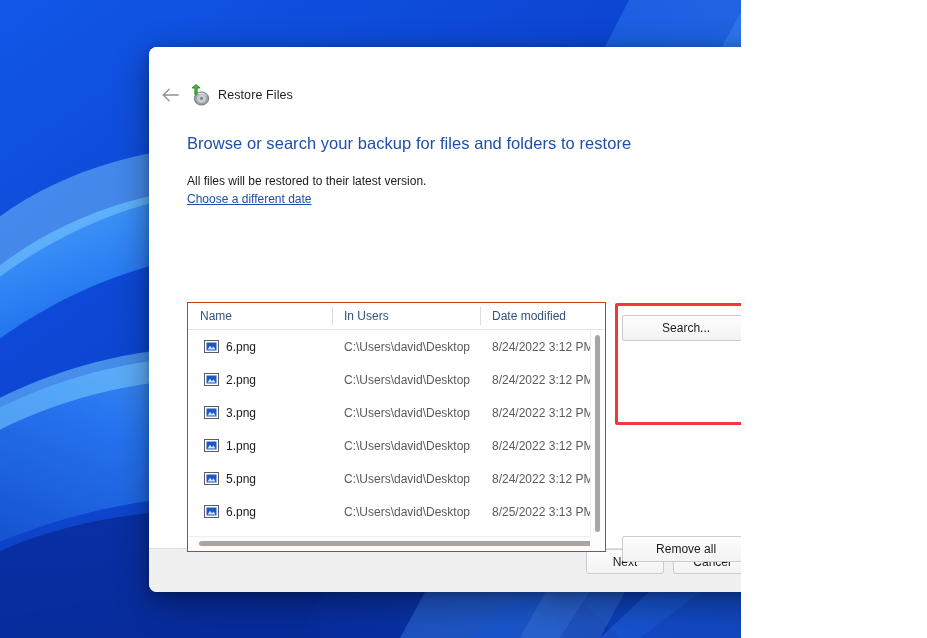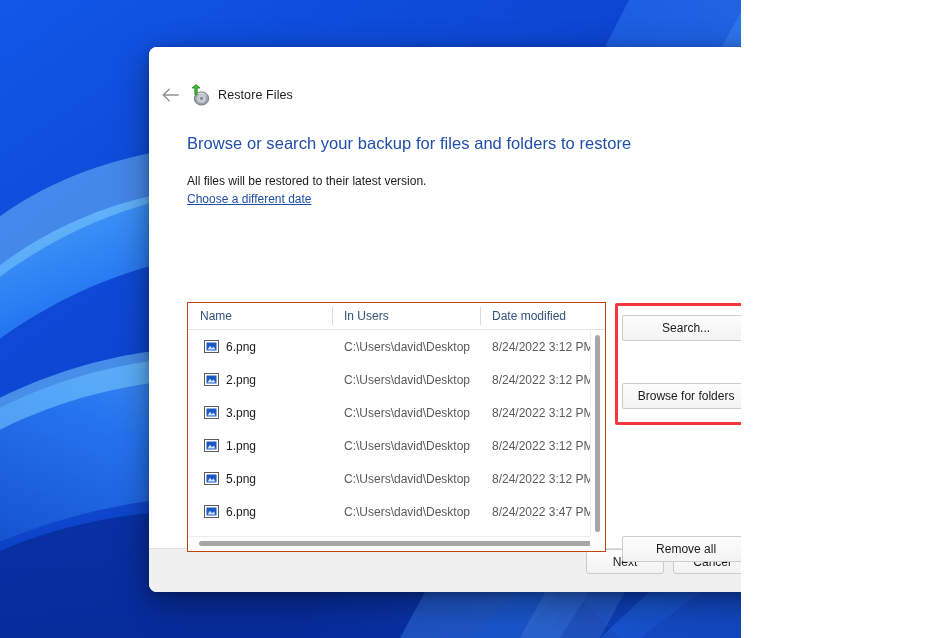--- a/index.html
+++ b/index.html
@@ -458,42 +458,41 @@
             <div class="row">
               <div class="cell c-name">
                 <svg class="file-icon" viewBox="0 0 15 13">
                   <rect x="0.5" y="0.5" width="14" height="12" fill="#ffffff" stroke="#5c5c5c" stroke-width="1"></rect>
                   <rect x="2.5" y="2.5" width="10" height="8" fill="#1c58c4"></rect>
                   <path d="M3.5 9.5 L6 5.8 L8 8.2 L9.6 6.4 L11.5 9.5 Z" fill="#cfe3ff"></path>
                 </svg>
                 <span>6.png</span>
               </div>
               <div class="cell c-folder">C:\Users\david\Desktop</div>
-              <div class="cell c-date">8/24/2022 3:47 PM</div>
+              <div class="cell c-date">8/25/2022 3:13 PM</div>
             </div>
 
             <div class="row">
               
               
               
             </div>
           </div>
 
           <div id="vscroll">
             <div id="vthumb"></div>
           </div>
           <div id="hscroll">
             <div id="hthumb"></div>
           </div>
           <div id="corner-box"></div>
         </div>
 
         <div id="rightcol">
           <div class="winbtn" id="btn-search">Search...</div>
-          <div class="winbtn" id="btn-folders">Browse for folders</div>
           <div id="redbox"></div>
           <div class="winbtn" id="btn-remove-all">Remove all</div>
         </div>
 
       </div>
     </div>
 
     <div id="footer">
       <div class="footbtn">Next</div>
       <div class="footbtn">Cancel</div>

